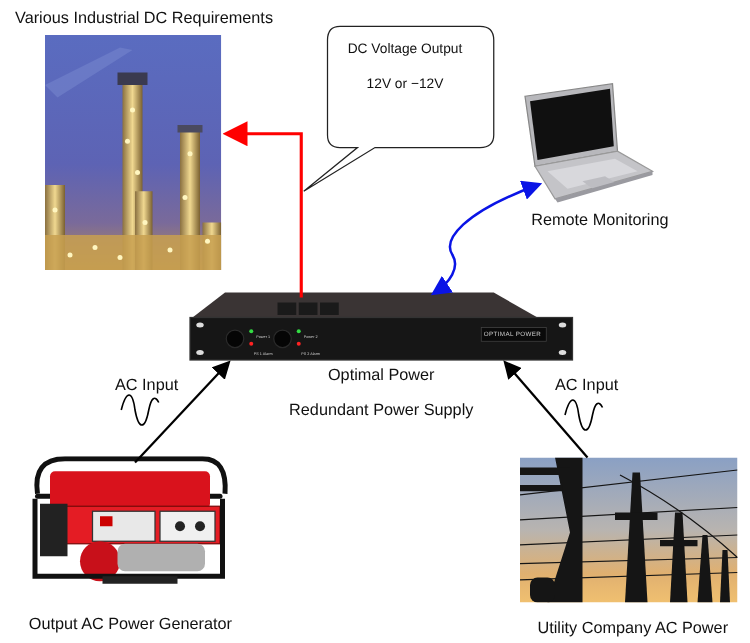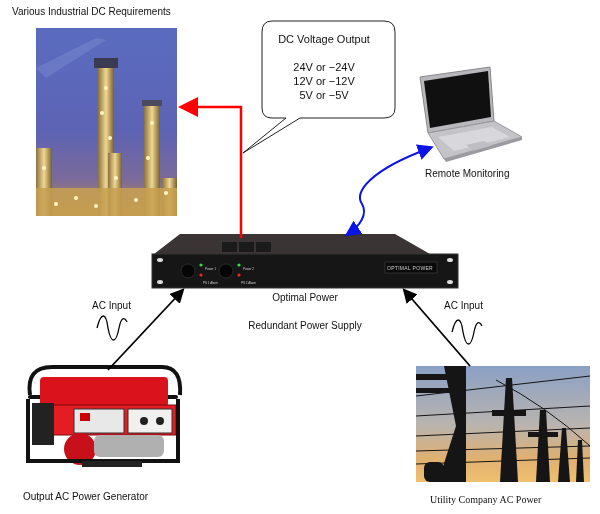--- a/index.html
+++ b/index.html
@@ -1,18 +1,18 @@
 <!DOCTYPE html>
 <html><head>
 <meta charset="utf-8">
 <style>
   html, body { margin: 0; padding: 0; background: #ffffff; }
   body { width: 600px; height: 514px; position: relative; overflow: hidden;
          font-family: "Liberation Sans", sans-serif; color: #111; }
-  .lbl { position: absolute; font-size: 10px; white-space: nowrap; }
+  .lbl { position: absolute; font-size: 13px; white-space: nowrap; }
   .center { text-align: center; }
   svg.overlay { position: absolute; left: 0; top: 0; width: 600px; height: 514px; overflow: visible; }
   .bubble-text { position: absolute; left: 262px; top: 32px; width: 124px; text-align: center;
                  font-size: 11px; line-height: 14px; }
   .bubble-text .title { margin-bottom: 14px; }
   .pic { position: absolute; }
 </style>
 </head>
 <body>
 
@@ -162,25 +162,23 @@
 
   <line x1="108" y1="370" x2="182" y2="291" stroke="#000" stroke-width="1.8" marker-end="url(#arrBlack)"></line>
   <line x1="470" y1="366" x2="405" y2="291" stroke="#000" stroke-width="1.8" marker-end="url(#arrBlack)"></line>
 
   <path d="M97,328 C101,312 106,312 108,328 C111,344 116,344 119,328 C121,318 124,316 127,322" fill="none" stroke="#000" stroke-width="1.3"></path>
   <path d="M452,332 C456,316 461,316 463,332 C466,348 471,348 474,332 C476,322 479,320 482,326" fill="none" stroke="#000" stroke-width="1.3"></path>
 </svg>
 
 <div class="bubble-text">
   <div class="title">DC Voltage Output</div>
-  <div>24V or −24V</div>
   <div>12V or −12V</div>
-  <div>5V or −5V</div>
 </div>
 
 <div class="lbl" style="left:12px;top:6px;">Various Industrial DC Requirements</div>
 <div class="lbl" style="left:425px;top:168px;">Remote Monitoring</div>
 <div class="lbl center" style="left:220px;top:292px;width:170px;">Optimal Power</div>
 <div class="lbl center" style="left:220px;top:320px;width:170px;">Redundant Power Supply</div>
 <div class="lbl" style="left:92px;top:300px;">AC Input</div>
 <div class="lbl" style="left:444px;top:300px;">AC Input</div>
 <div class="lbl" style="left:23px;top:491px;">Output AC Power Generator</div>
-<div class="lbl" style="left:430px;top:494px;font-family:Liberation Serif, serif;">Utility Company AC Power</div>
+<div class="lbl" style="left:430px;top:494px;">Utility Company AC Power</div>
 
 </body></html>

